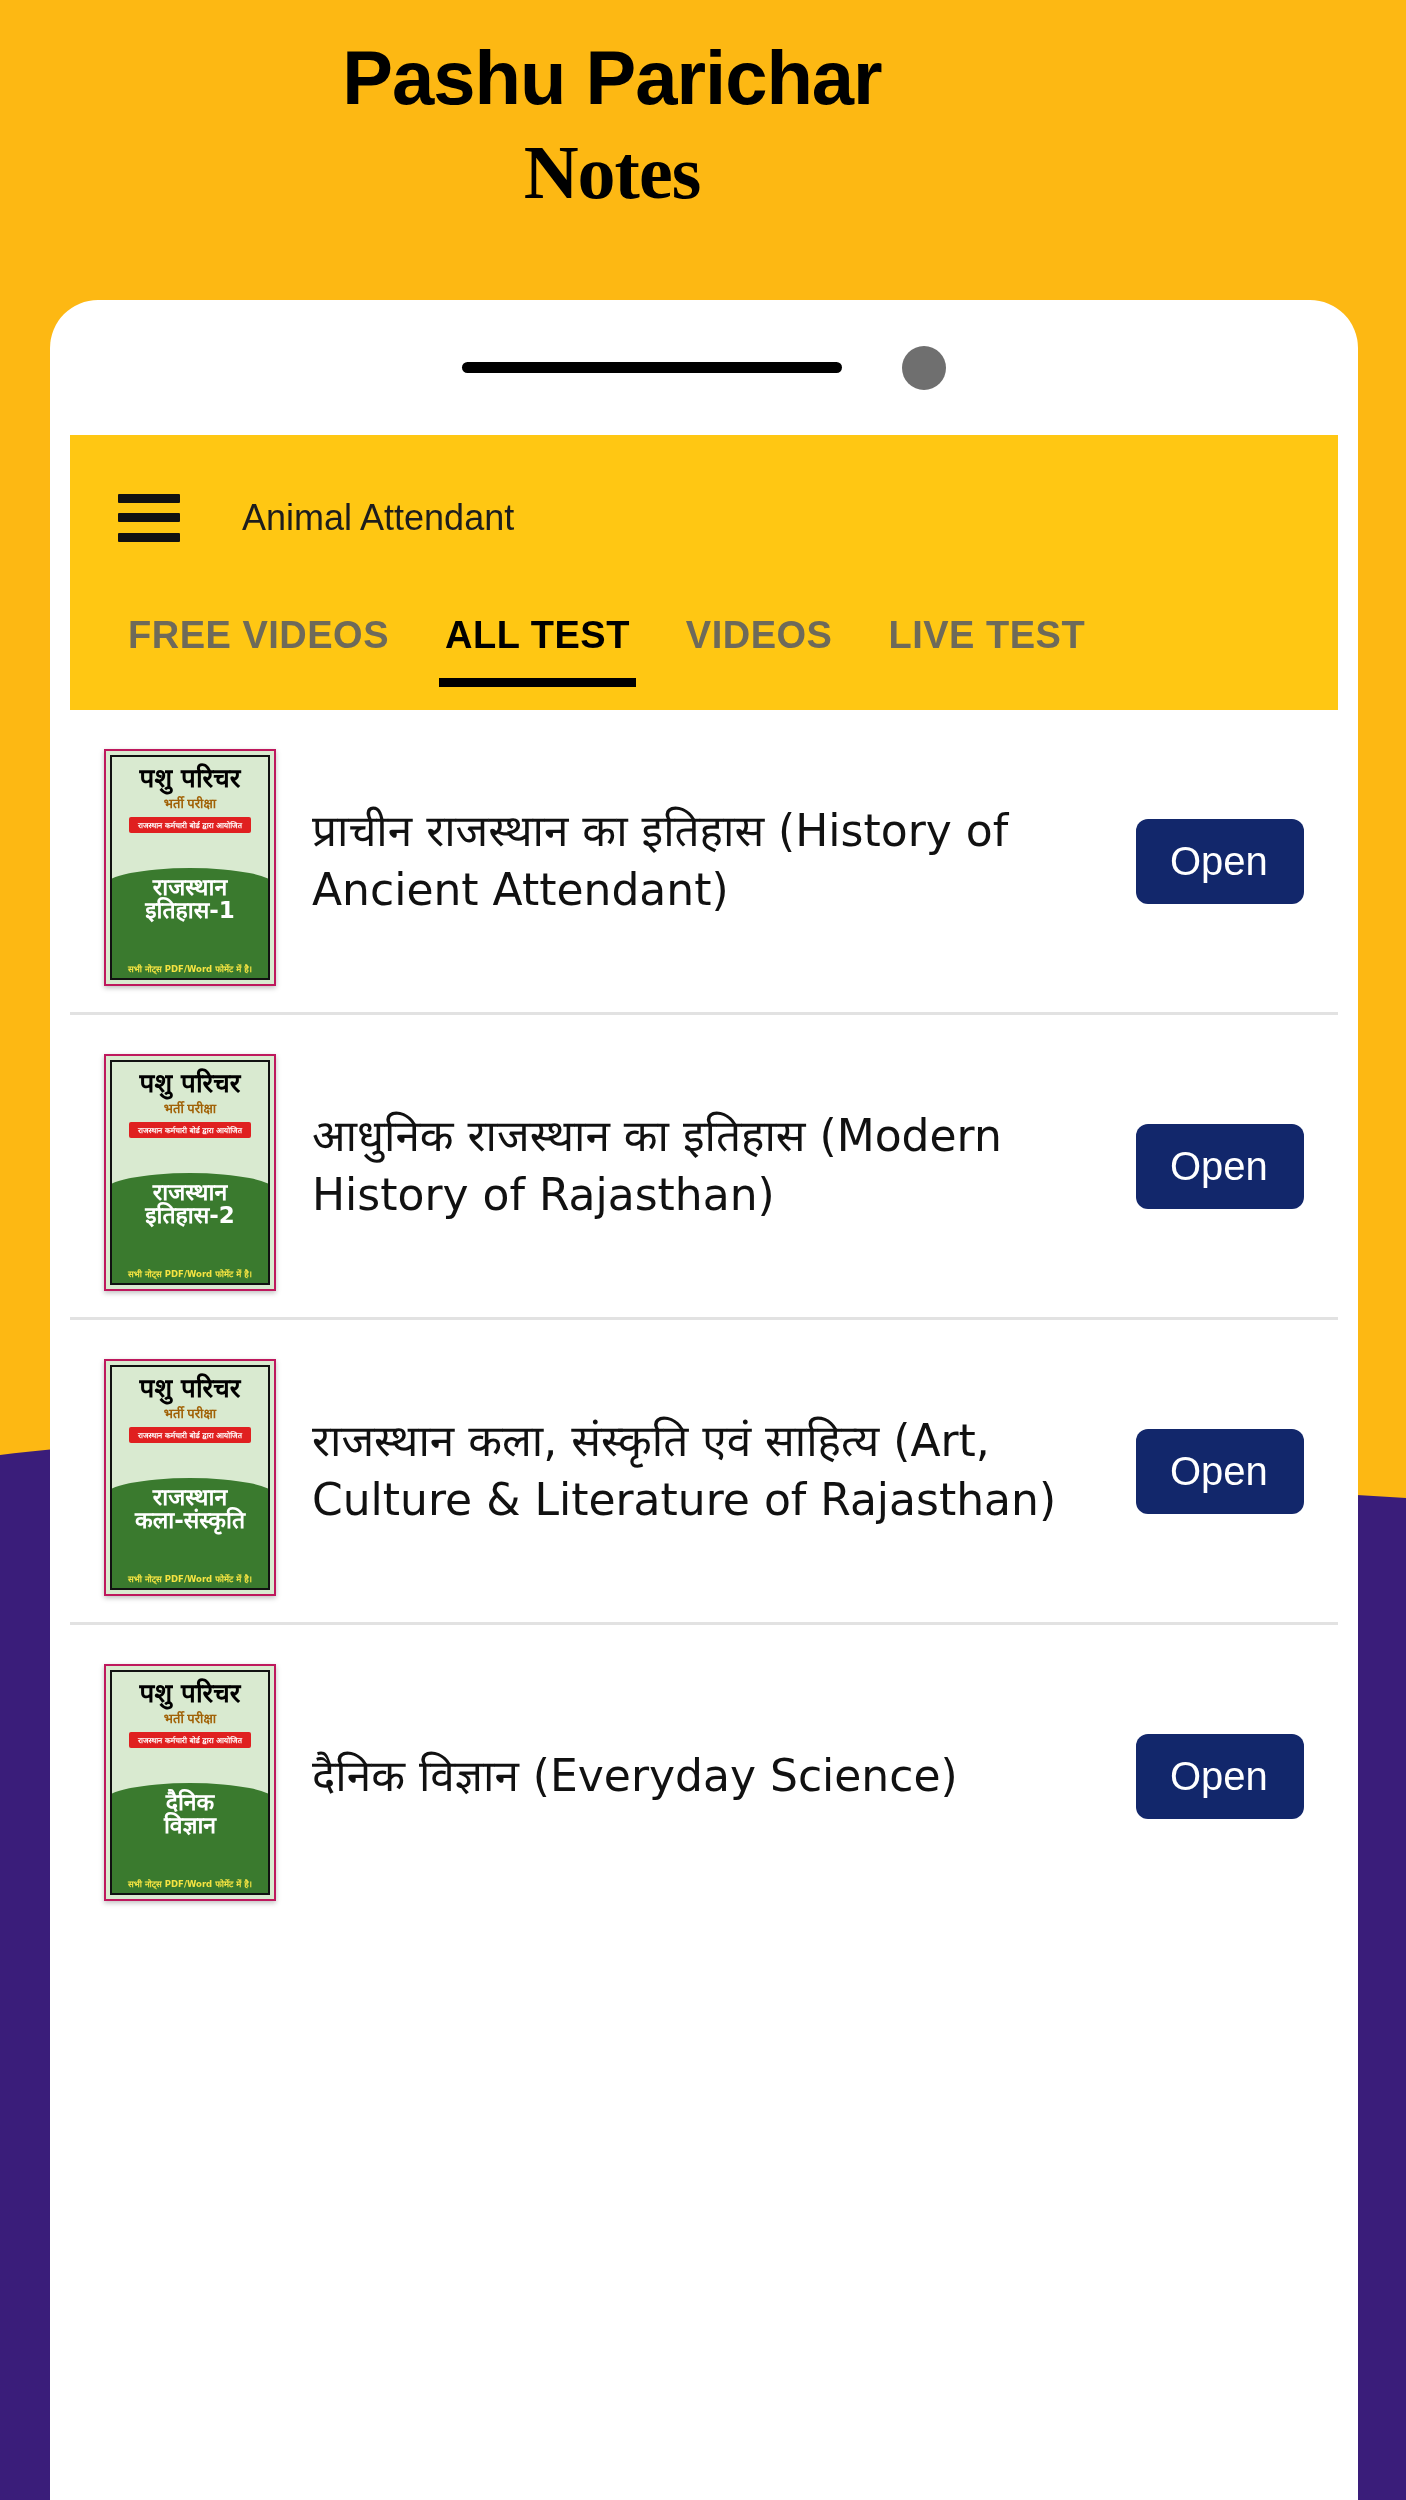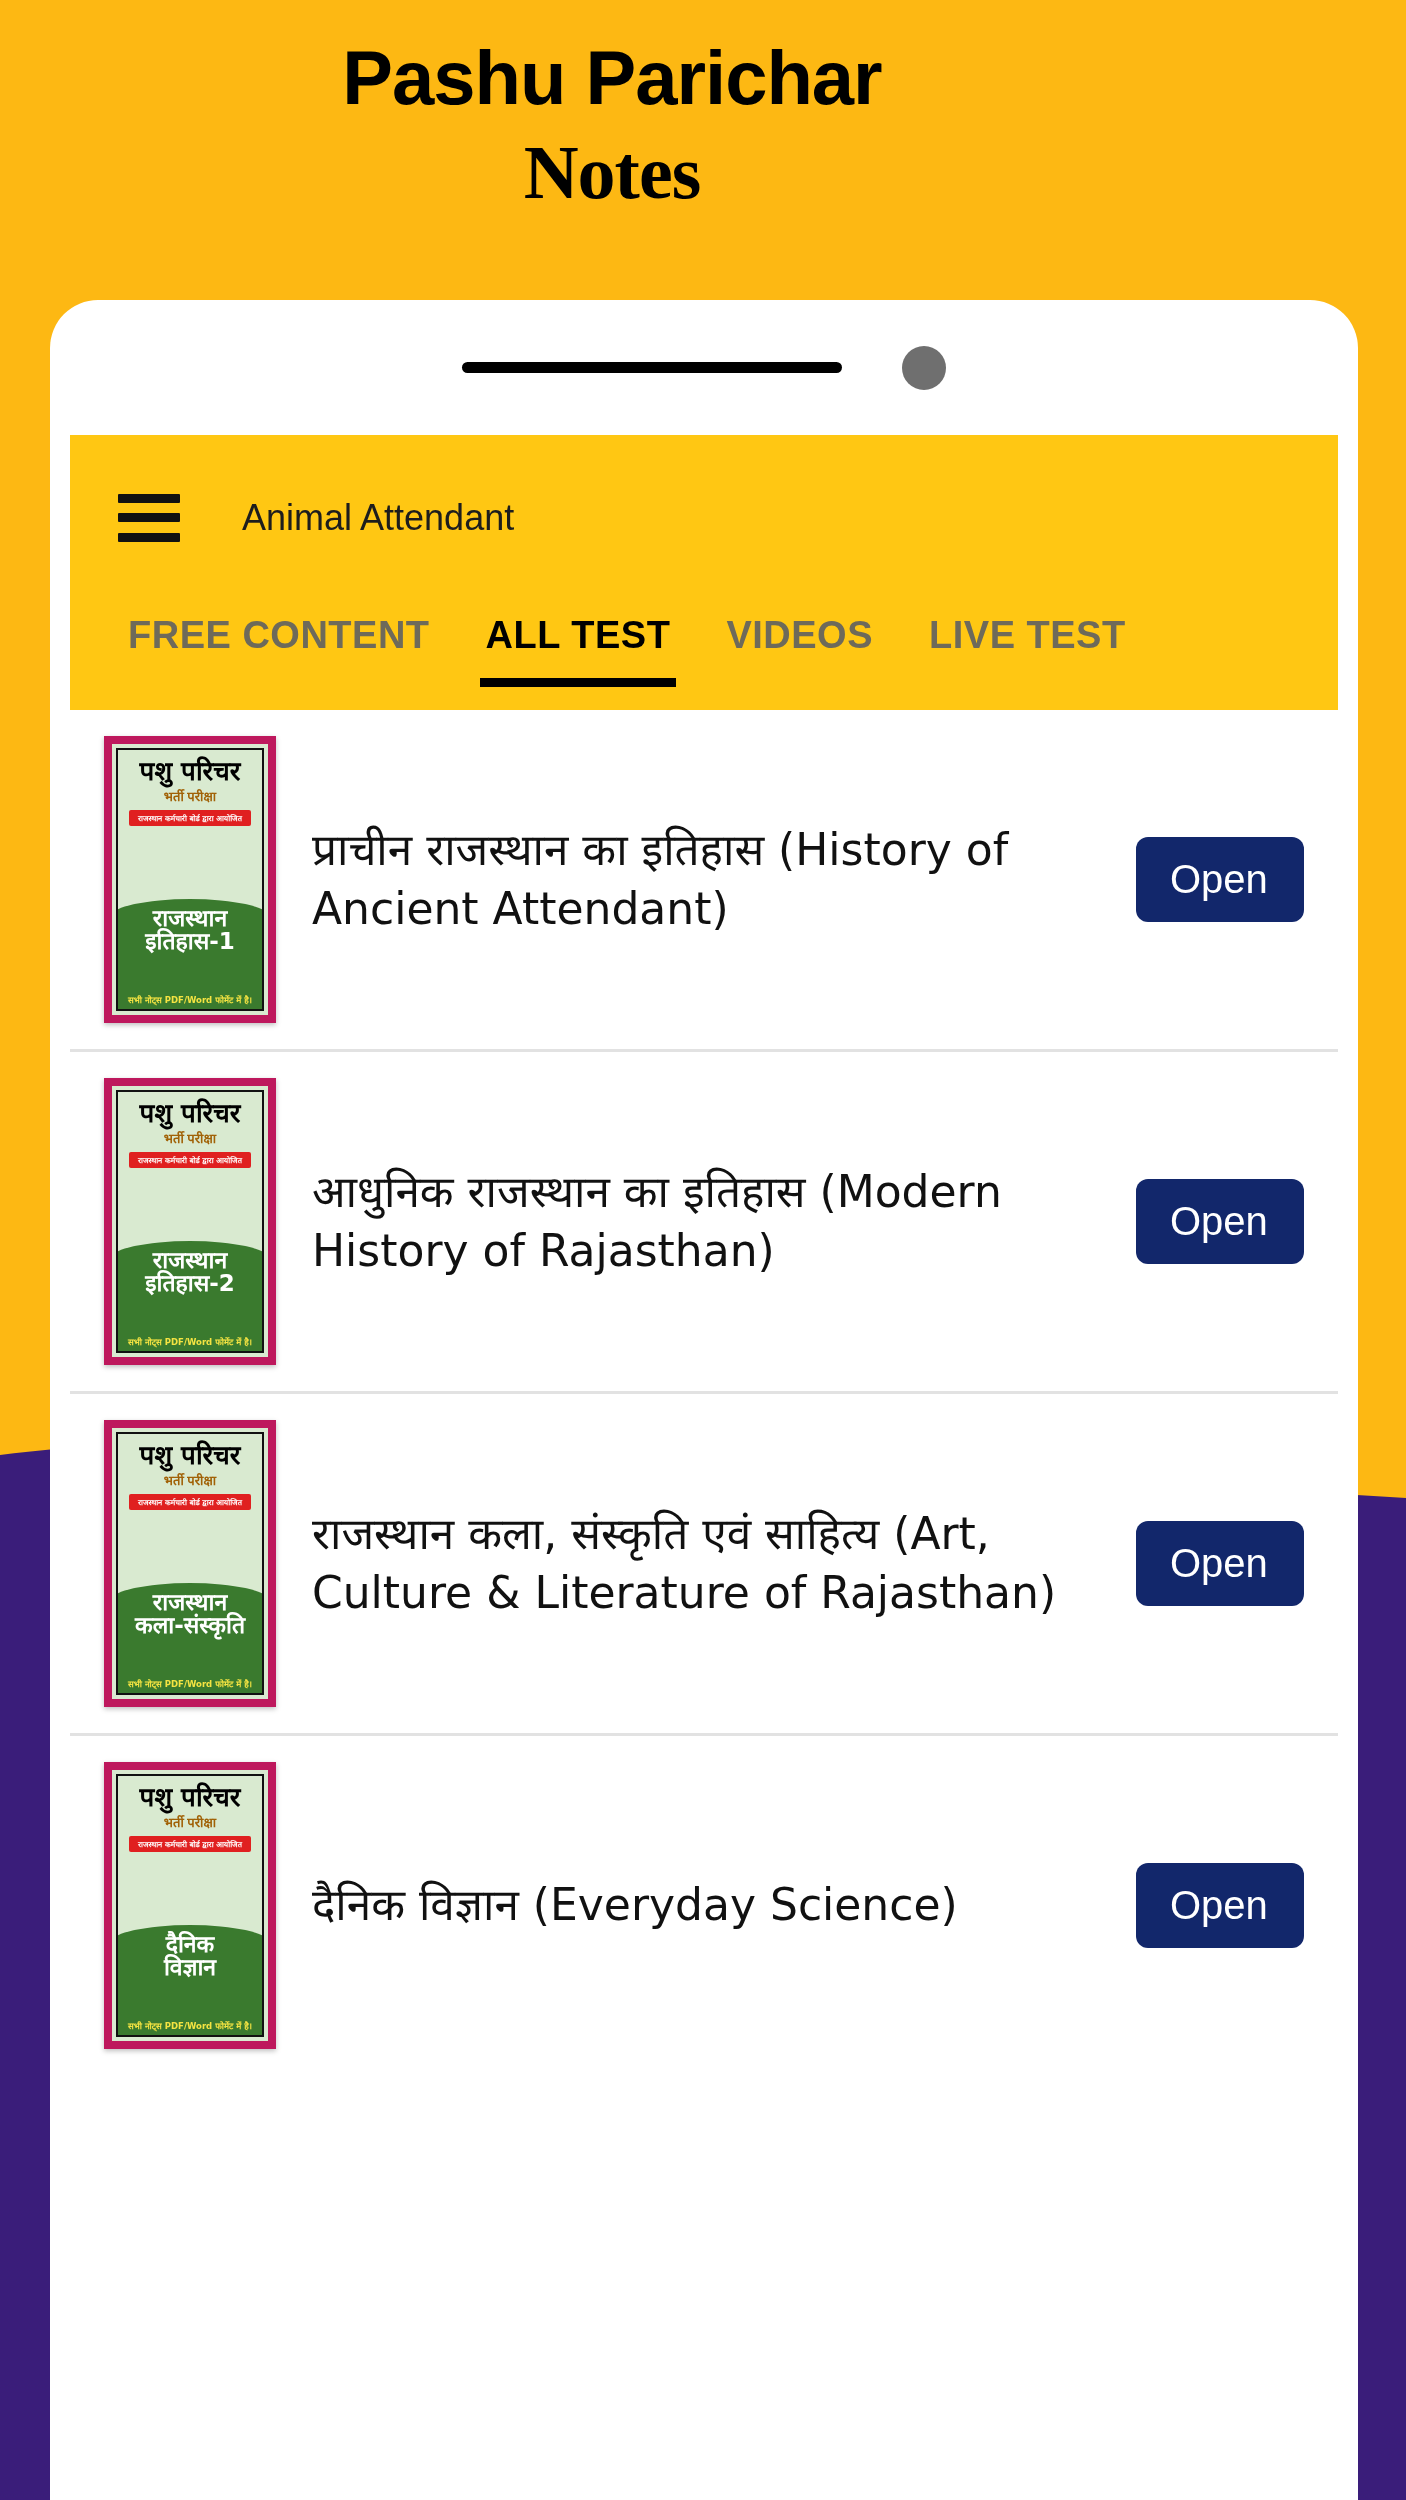--- a/index.html
+++ b/index.html
@@ -80,27 +80,28 @@
     display:flex;align-items:center;
     padding:26px 34px 26px 34px;
     box-sizing:border-box;
     border-bottom:3px solid #e2e2e2;
     min-height:290px;
   }
   .row:last-child{border-bottom:none;}
 
   
   .cover{
-    width:172px;min-width:172px;height:287px;
-    border:8px solid #be185d;
+    width:172px;min-width:172px;height:237px;
+    border:2px solid #be185d;
     background:#d9ead0;
     box-sizing:border-box;
     position:relative;overflow:hidden;
     display:flex;flex-direction:column;
     box-shadow:0 2px 5px rgba(0,0,0,.25);
+    margin-top:13px;
   }
   .cover-inner{
     position:absolute;inset:4px;border:2px solid #111;box-sizing:border-box;
     display:flex;flex-direction:column;align-items:center;
     overflow:hidden;
   }
   .cv-title{
     font-family:"DejaVu Sans", sans-serif;
     font-size:26px;font-weight:bold;color:#000;
     margin-top:8px;line-height:1;white-space:nowrap;
@@ -179,21 +180,21 @@
         <div class="hamburger">
           <span></span>
             <span></span>
             <span></span>
         </div>
         <div class="appbar-title">Animal Attendant</div>
       </div>
 
       <div class="tabbar" style="background: rgb(255, 199, 19);">
         <div class="tab" style="color: rgb(110, 106, 90);">
-          <span>FREE CONTENT</span>
+          <span>FREE VIDEOS</span>
         </div>
         <div class="tab active" style="color: rgb(0, 0, 0);">
           <span>ALL TEST</span>
           <span class="underline"></span>
         </div>
         <div class="tab" style="color: rgb(110, 106, 90);">
           <span>VIDEOS</span>
         </div>
         <div class="tab" style="color: rgb(110, 106, 90);">
           <span>LIVE TEST</span>

